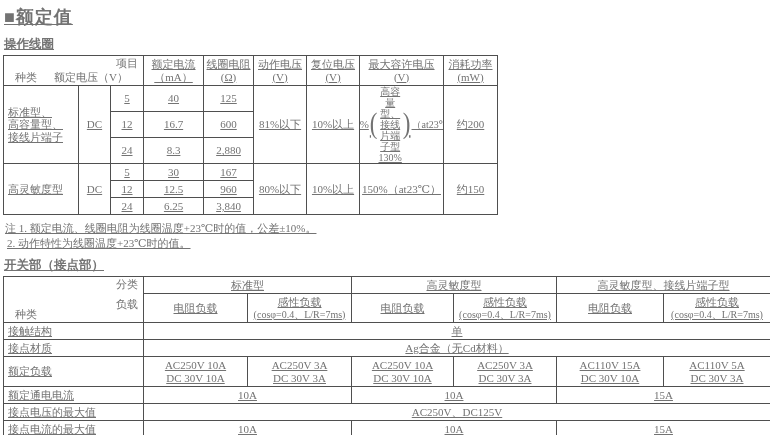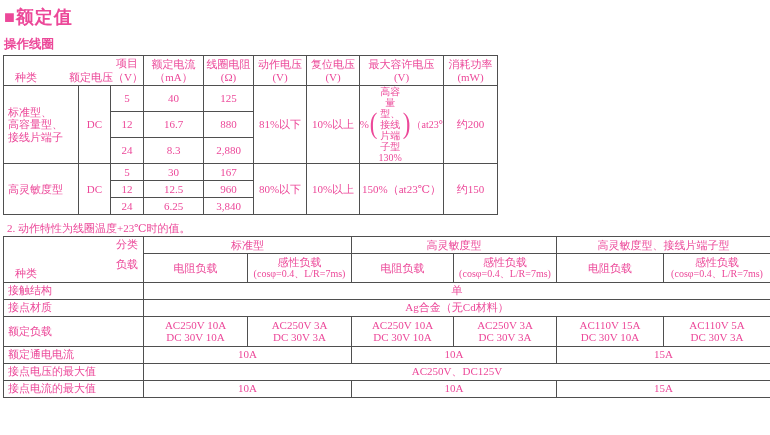--- a/index.html
+++ b/index.html
@@ -1,18 +1,18 @@
 <!DOCTYPE html>
 <html><head>
 <meta charset="utf-8">
 <style>
   html,body { margin:0; padding:0; background:#fff; }
   .page {
     position:relative; width:770px; height:435px; background:#ffffff;
-    font-family:"Liberation Serif","DejaVu Serif",serif; color:#ec4899; overflow:hidden;
+    font-family:"Liberation Serif","DejaVu Serif",serif; color:#737373; overflow:hidden;text-decoration:underline;
   }
   .doc-title {
     font-family:"Liberation Sans","DejaVu Sans",sans-serif;
     font-weight:bold; font-size:18px; padding:5px 0 0 4px; letter-spacing:1px;
   }
   .sec-title {
     font-family:"Liberation Sans","DejaVu Sans",sans-serif;
     font-weight:bold; font-size:12.5px; margin:7px 0 2px 4px;
   }
   table { border-collapse:collapse; table-layout:fixed; margin-left:3px; }
@@ -23,21 +23,21 @@
   .t1 { width:494px; }
   .t2 { width:767px; }
   .hrow td { height:29px; }
   .r17 td { height:16px; }
   .lbl { text-align:left; padding-left:4px; }
   .small { font-size:10px; }
   
   .corner { position:relative; }
   .c-tr { position:absolute; top:1px; right:5px; }
   .c-bl { position:absolute; bottom:2px; left:11px; }
-  .c-br { position:absolute; bottom:2px; right:0; }
+  .c-br { position:absolute; bottom:2px; right:15px; }
   .c-mr { position:absolute; top:21px; right:5px; }
   
   .mv { display:flex; flex-direction:row; align-items:center; justify-content:center; }
   .paren-row { display:flex; align-items:center; justify-content:center; }
   .bigp {
     font-size:23px; line-height:0.8; transform:scaleY(1.25);
     font-weight:400; padding:0 1px;
   }
   .ptxt { font-size:10px; line-height:1.1; }
   .notes { margin:6px 0 0 5px; font-size:11px; line-height:1.32; }
@@ -122,21 +122,21 @@
             <span class="bigp">)</span>
           </span>
           <span class="small">（at23℃）</span>
         </div>
       </td>
       <td rowspan="3">约200</td>
     </tr>
     <tr class="r17">
       <td>12</td>
       <td>16.7</td>
-      <td>880</td>
+      <td>600</td>
     </tr>
     <tr class="r17">
       <td>24</td>
       <td>8.3</td>
       <td>2,880</td>
     </tr>
 
     <tr class="r17">
       <td rowspan="3" class="lbl">
         <span class="block">高灵敏度型</span>
@@ -162,23 +162,25 @@
     </tr>
     <tr class="r17">
       <td>24</td>
       <td>6.25</td>
       <td>3,840</td>
     </tr>
   </tbody>
     </table>
 
   <div class="notes">
+    <div>注 1. 额定电流、线圈电阻为线圈温度+23℃时的值，公差±10%。</div>
     <div class="n-sub">2. 动作特性为线圈温度+23℃时的值。</div>
   </div>
 
+  <div class="sec-title">开关部（接点部）</div>
 
   <table class="t2">
     <colgroup>
       <col style="width:140px">
       <col style="width:104px">
         <col style="width:104px">
       <col style="width:102px">
         <col style="width:103px">
       <col style="width:107px">
         <col style="width:107px">

